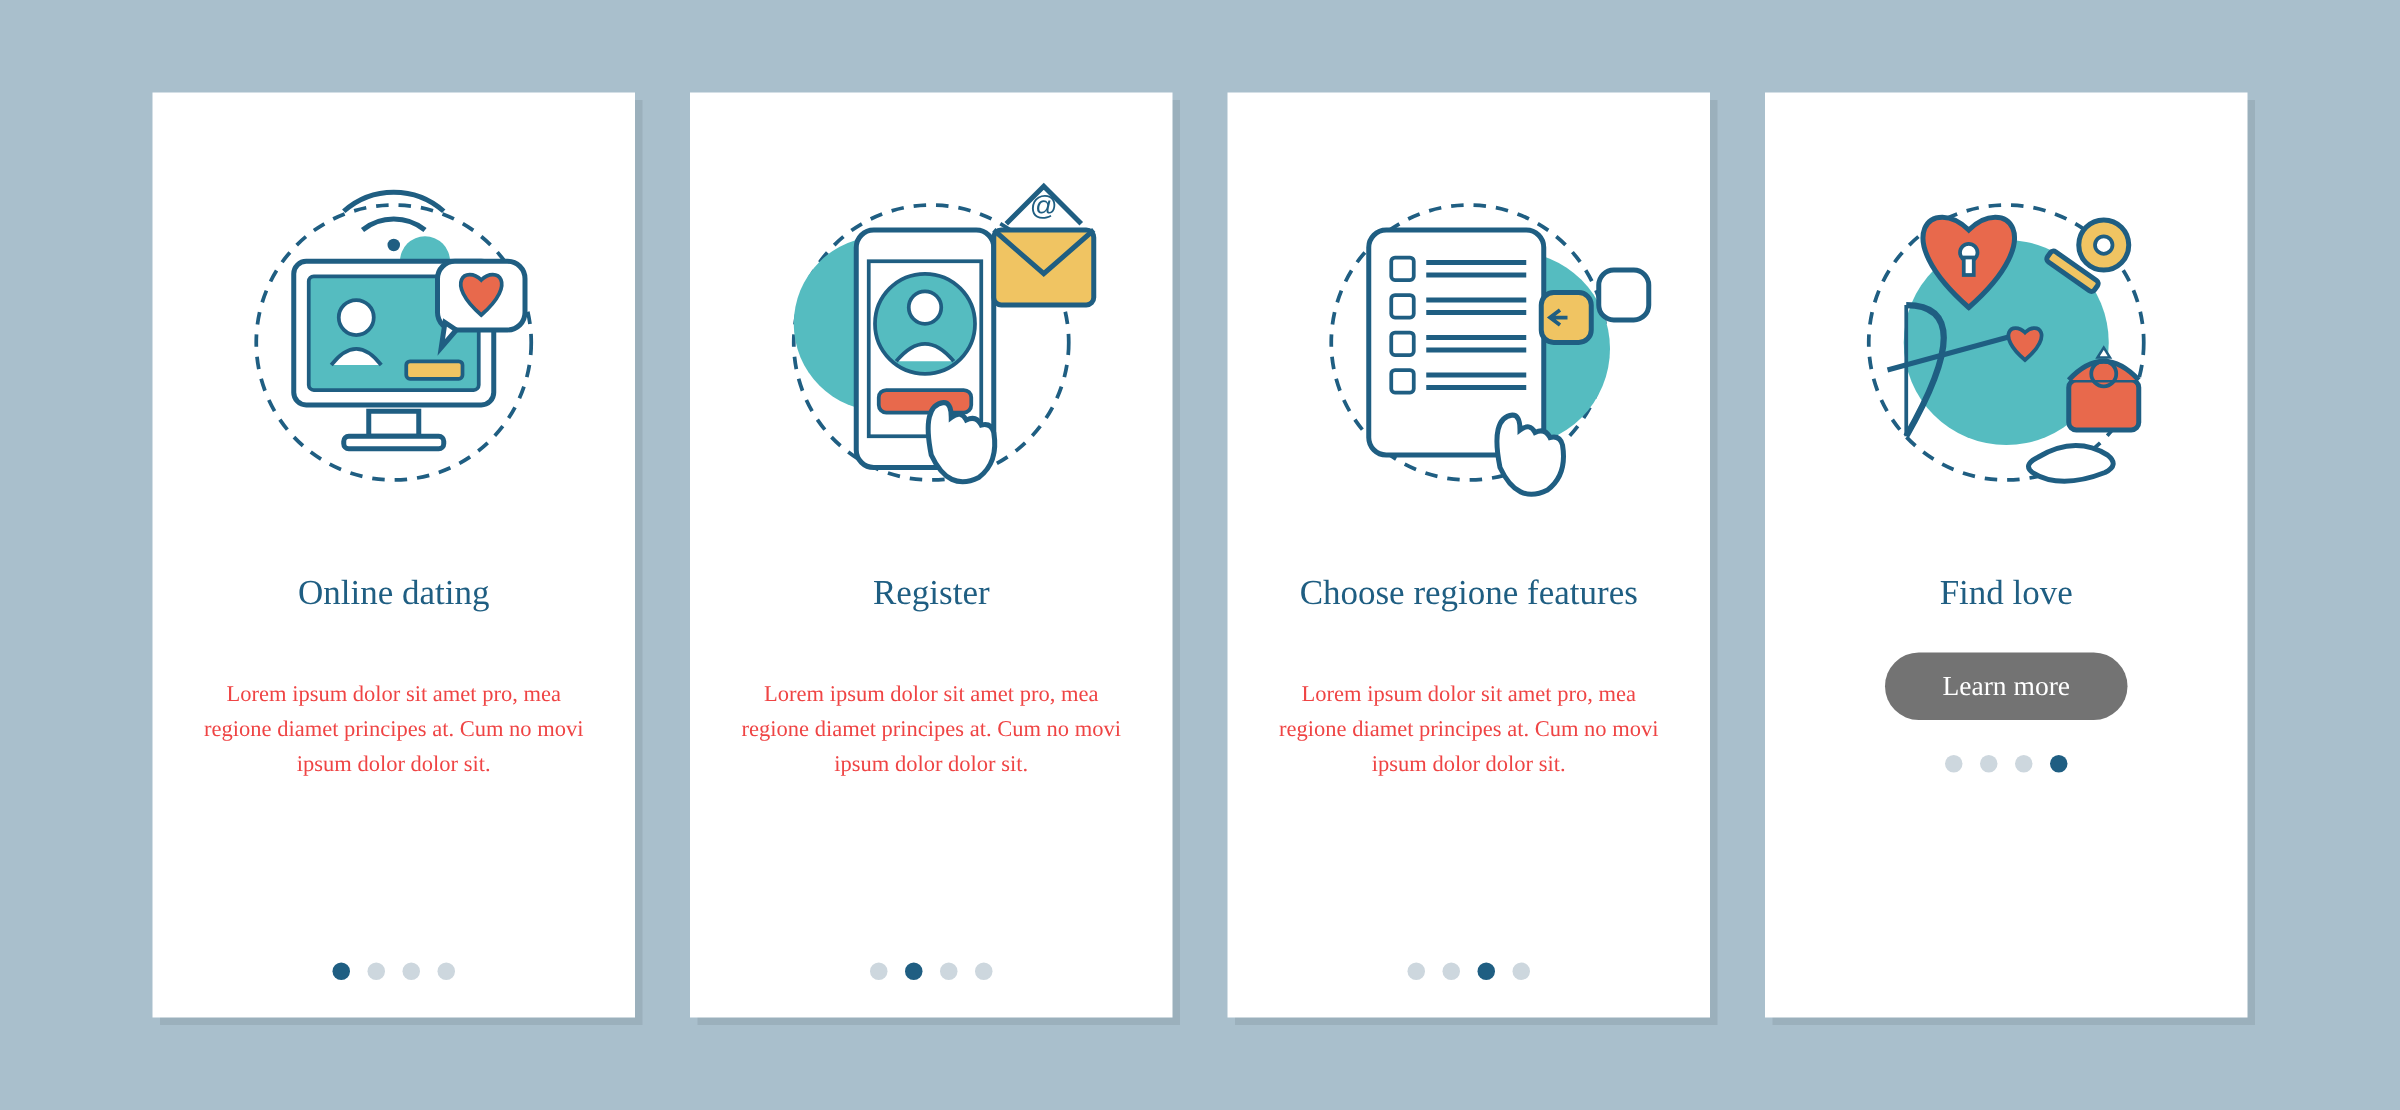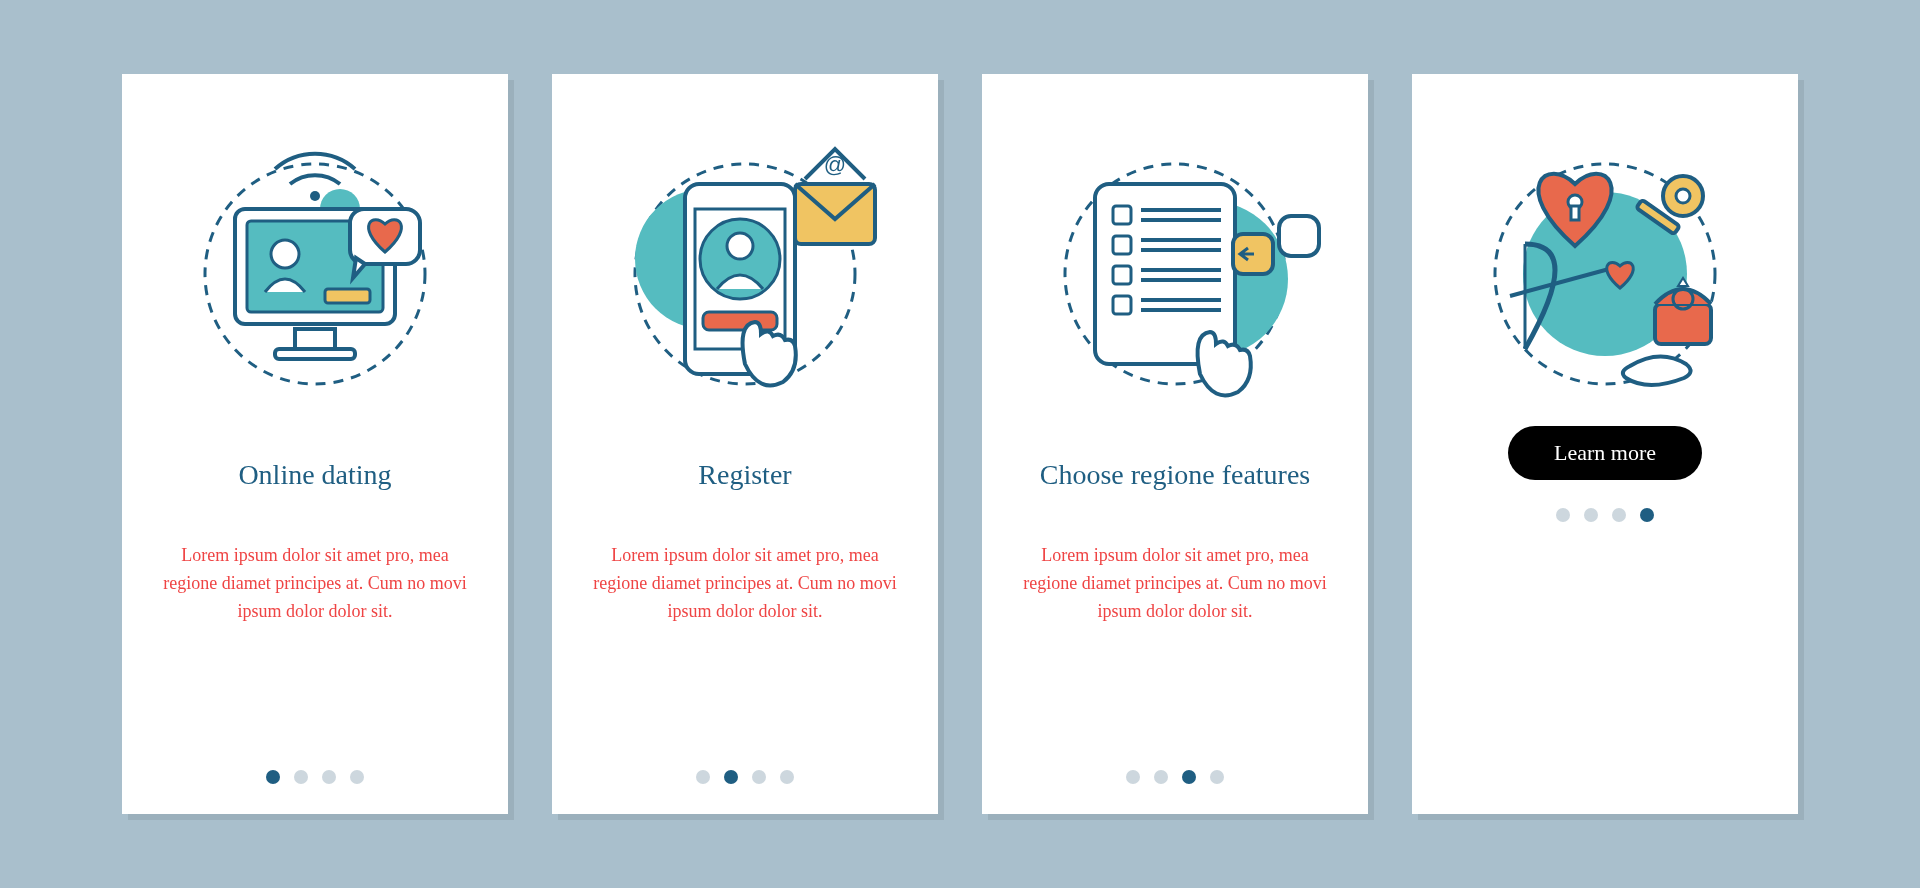--- a/index.html
+++ b/index.html
@@ -45,21 +45,21 @@
   .body {
     color: #ef4444;
     font-size: 18px;
     line-height: 1.55;
     text-align: center;
     margin-top: 32px;
     flex: 1 1 auto;
   }
   .cta {
     margin-top: 12px;
-    background: #000000;
+    background: #737373;
     color: #ffffff;
     border: none;
     border-radius: 999px;
     padding: 14px 46px;
     font-size: 22px;
     font-family: inherit;
     cursor: pointer;
   }
   .dots {
     display: flex;
@@ -202,20 +202,21 @@
       <line x1="55" y1="182" x2="165" y2="152" stroke="#1f5e82" stroke-width="4"></line>
       <path d="M165 152 c10 -10 24 2 0 22 c-24 -20 -10 -32 0 -22 z" fill="#e8694c" stroke="#1f5e82" stroke-width="3"></path>
 
       <rect x="200" y="190" width="56" height="40" rx="6" fill="#e8694c" stroke="#1f5e82" stroke-width="4"></rect>
       <path d="M200 190 q28 -30 56 0" fill="#e8694c" stroke="#1f5e82" stroke-width="4"></path>
       <circle cx="228" cy="185" r="10" fill="none" stroke="#1f5e82" stroke-width="3"></circle>
       <path d="M223 172 l5 -8 l5 8 z" fill="#ffffff" stroke="#1f5e82" stroke-width="2"></path>
 
       <path d="M175 252 q30 -18 56 -2 q10 8 -2 14 q-36 14 -58 0 q-8 -6 4 -12 z" fill="#ffffff" stroke="#1f5e82" stroke-width="4"></path>
     </svg>
+    <div class="title">Find love</div>
     <button class="cta">Learn more</button>
     <div class="dots">
       <span class="dot"></span>
       <span class="dot"></span>
       <span class="dot"></span>
       <span class="dot active"></span>
     </div>
   </div>
 
 </div>

